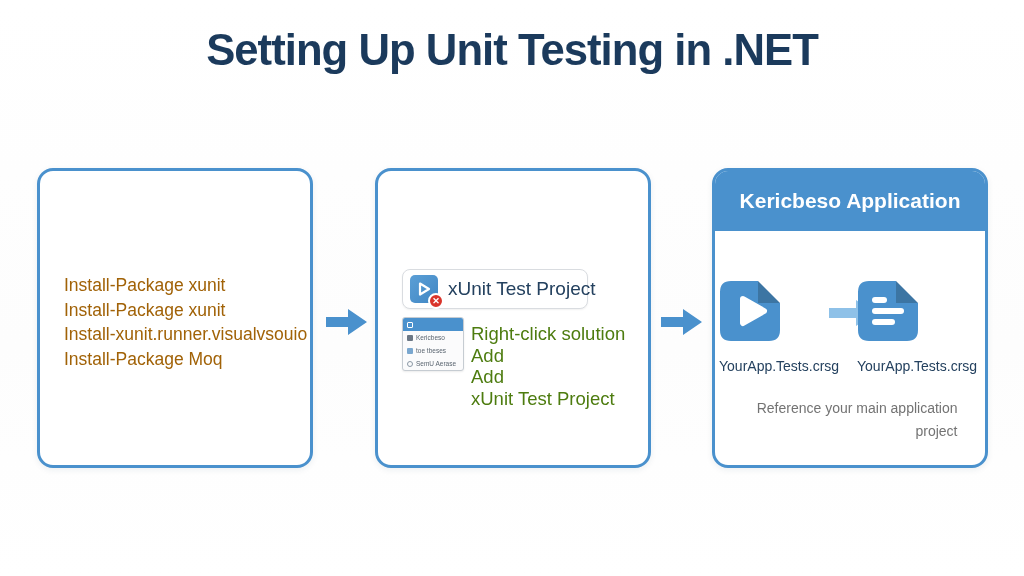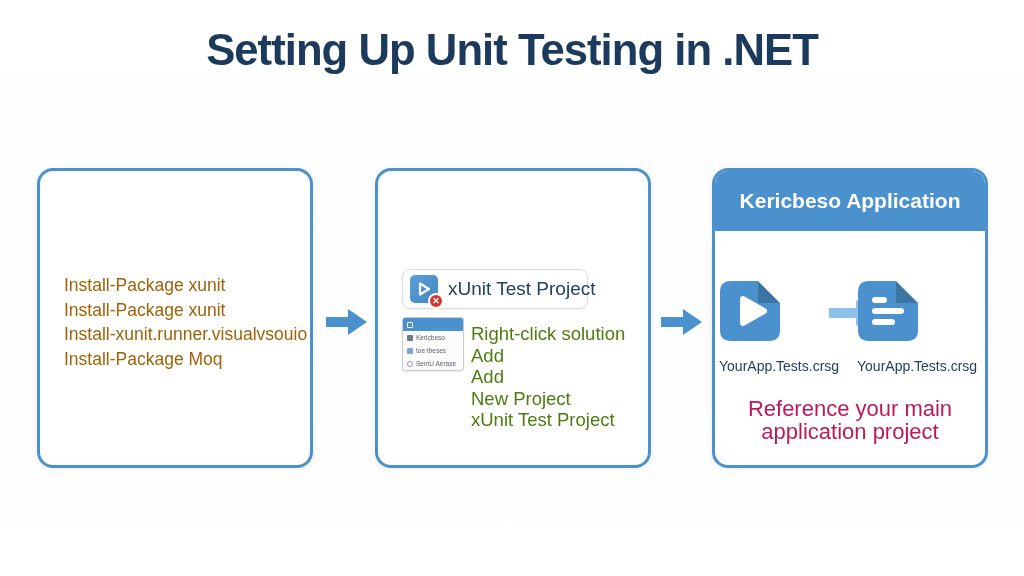--- a/index.html
+++ b/index.html
@@ -75,21 +75,21 @@
   
   .file-col { position:absolute; top:109px; text-align:left; }
   .file-col.left  { left:4px;  width:126px; }
   .file-col.right { left:142px; width:128px; }
   .file-label { display:block; margin-top:12px; font-size:14px; color:#24415f; white-space:nowrap; }
   .mini-arrow { position:absolute; left:114px; top:127px; }
   .ref-caption {
     position:absolute; top:226px; left:0; right:0; text-align:center;
   }
   .ref-caption span {
-    display:inline-block; max-width:215px; font-size:22px; line-height:23px; color:#be185d;
+    display:inline-block; max-width:215px; font-size:14px; line-height:23px; color:#737373;text-align:right;
   }
 
   
   .flow-arrow { position:absolute; top:308px; }
   .flow-arrow.a1 { left:326px; }
   .flow-arrow.a2 { left:661px; }
 </style>
 </head>
 <body>
 
@@ -137,21 +137,20 @@
       <div class="mm-row">
         <span class="mm-ico line"></span>
         <span class="mm-label">SemU Aerase</span>
       </div>
     </div>
 
     <div class="steps">
       <div class="step-line">Right-click solution</div>
       <div class="step-line">Add</div>
       <div class="step-line">Add</div>
-      <div class="step-line">New Project</div>
       <div class="step-line">xUnit Test Project</div>
     </div>
   </div>
 
   <svg class="flow-arrow a2" width="42" height="28" viewBox="0 0 42 28">
     <polygon points="0,9 22,9 22,1 41,14 22,27 22,19 0,19" fill="#4a91cd"></polygon>
   </svg>
 
   <div class="card card-3">
     <div class="card-header">

